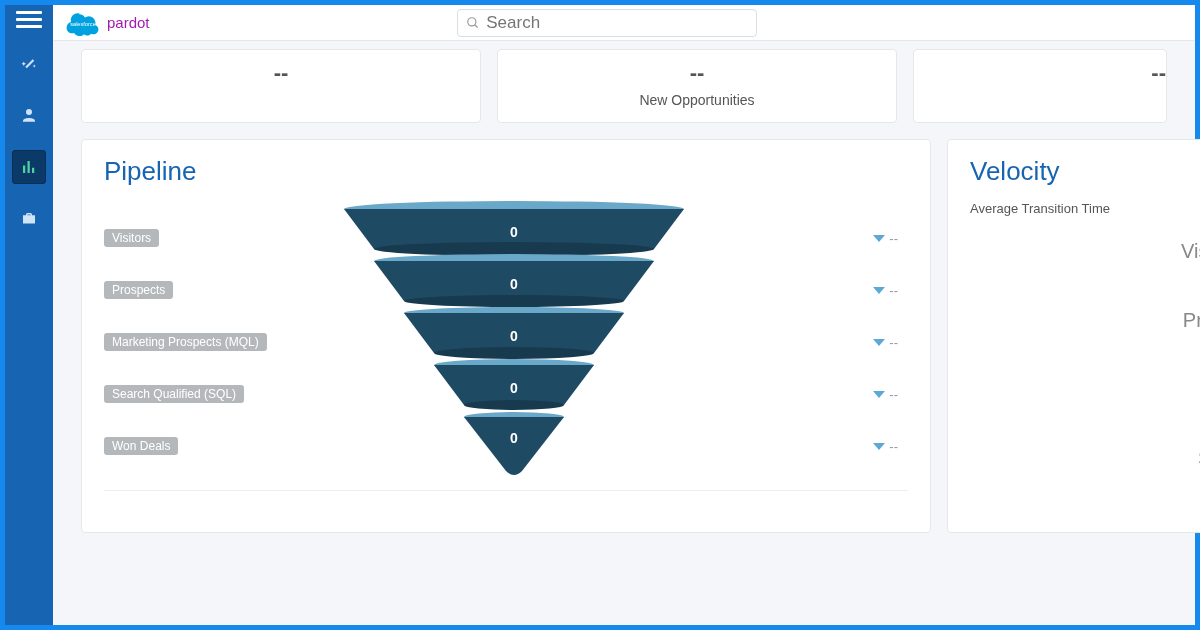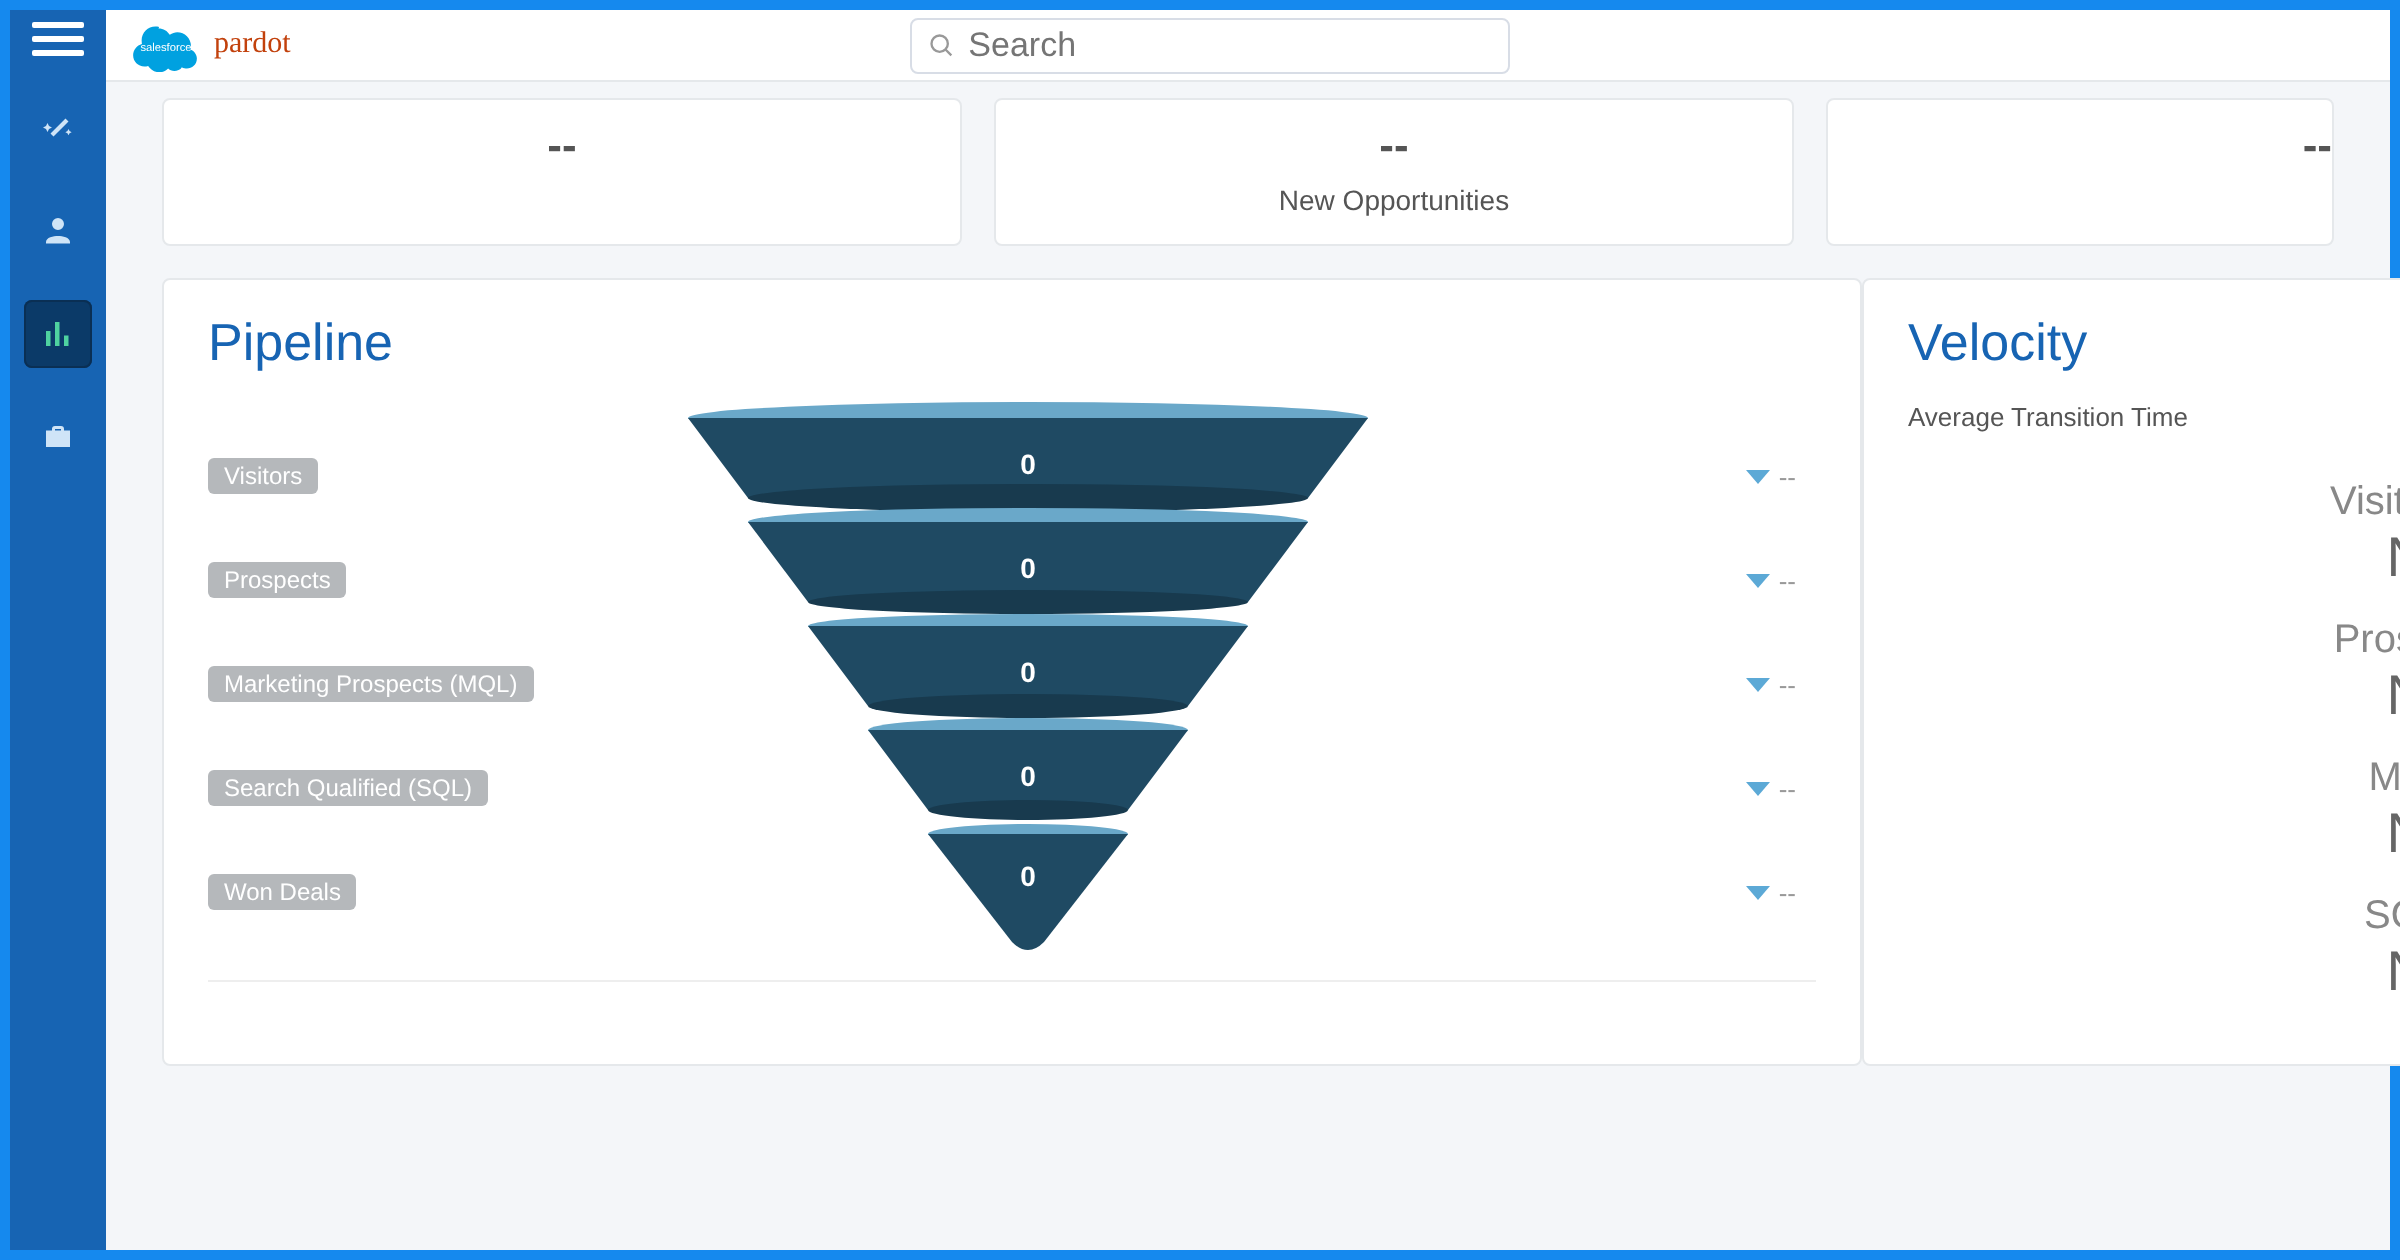--- a/index.html
+++ b/index.html
@@ -6,29 +6,29 @@
   body { background: #1589ee; width: 1200px; height: 630px; overflow: hidden; position: relative; }
   .frame { position: absolute; top: 5px; left: 5px; right: 5px; bottom: 5px; background: #1764b3; }
   .sidebar { position: absolute; left: 0; top: 0; width: 48px; height: 100%; background: #1764b3; display: flex; flex-direction: column; align-items: center; padding-top: 6px; gap: 18px; }
   .sidebar .ham { width: 26px; display: flex; flex-direction: column; gap: 4px; cursor: pointer; }
   .sidebar .ham span { height: 3px; background: #fff; border-radius: 1px; }
   .sidebar .nav-item { width: 34px; height: 34px; display: flex; align-items: center; justify-content: center; color: #cfe4f7; cursor: pointer; border-radius: 4px; }
   .sidebar .nav-item.active { background: #0b3a68; color: #4fd2a0; box-shadow: inset 0 0 0 1px #0a2f54; }
   .content { position: absolute; left: 48px; right: 0; top: 0; bottom: 0; background: #f4f6f9; }
   .topbar { height: 36px; background: #fff; border-bottom: 1px solid #e5e8eb; display: flex; align-items: center; padding: 0 10px; }
   .logo { display: flex; align-items: center; gap: 4px; }
-  .logo-text { color: #c2410c; font-size: 15px; font-weight: 400; font-family: Liberation Serif, serif; }
+  .logo-text { color: #a21caf; font-size: 15px; font-weight: 400; }
   .search-wrap { margin: 0 auto; width: 300px; height: 28px; border: 1px solid #d8dde6; border-radius: 4px; display: flex; align-items: center; padding: 0 8px; gap: 6px; color: #999; }
   .search-wrap input { border: none; outline: none; font-size: 17px; flex: 1; color: #333; }
   .cards-row { display: flex; gap: 16px; padding: 8px 28px 0 28px; }
   .stat-card { flex: 1; min-width: 400px; background: #fff; border: 1px solid #e5e8eb; border-radius: 4px; text-align: center; padding: 10px 0 14px 0; }
   .stat-card.small { min-width: 230px; }
   .stat-value { font-size: 22px; color: #555; font-weight: 600; }
   .stat-label { font-size: 14px; color: #555; margin-top: 6px; }
-  .main-row { display: flex; padding: 16px 28px 0 28px; }
+  .main-row { display: flex; gap: 16px; padding: 16px 28px 0 28px; }
   .panel { background: #fff; border: 1px solid #e5e8eb; border-radius: 4px; padding: 16px 22px; }
   .pipeline { flex: 0 0 850px; width: 850px; }
   .velocity { flex: 0 0 360px; width: 360px; white-space: nowrap; }
   .panel-title { font-size: 26px; color: #1764b3; font-weight: 400; margin-bottom: 14px; }
   .velocity-sub { font-size: 13px; color: #555; margin-bottom: 24px; }
   .velocity-item { text-align: right; margin-bottom: 14px; }
   .velocity-item .lbl { font-size: 20px; color: #888; }
   .velocity-item .val { font-size: 28px; color: #666; }
   .funnel-area { position: relative; height: 290px; border-bottom: 1px solid #eee; margin-bottom: 20px; }
   .funnel-svg { position: absolute; left: 230px; top: 0; }

